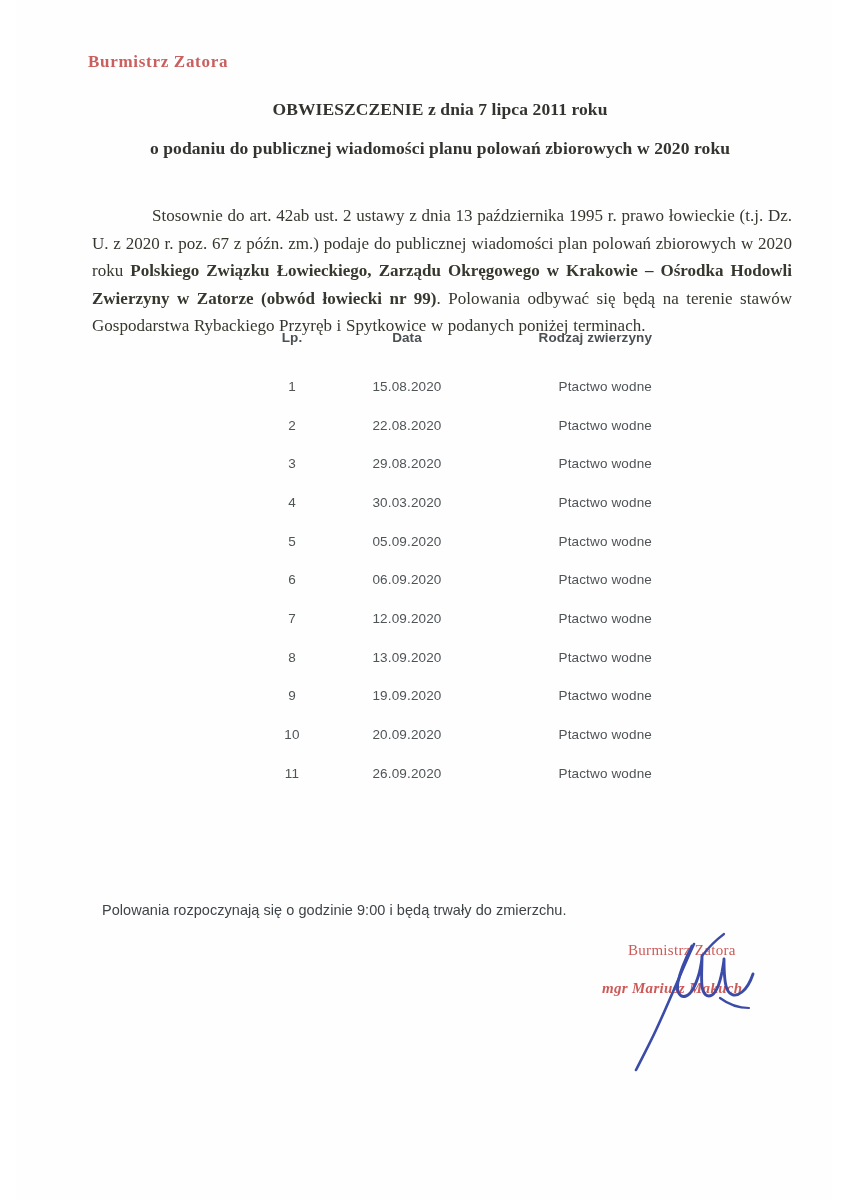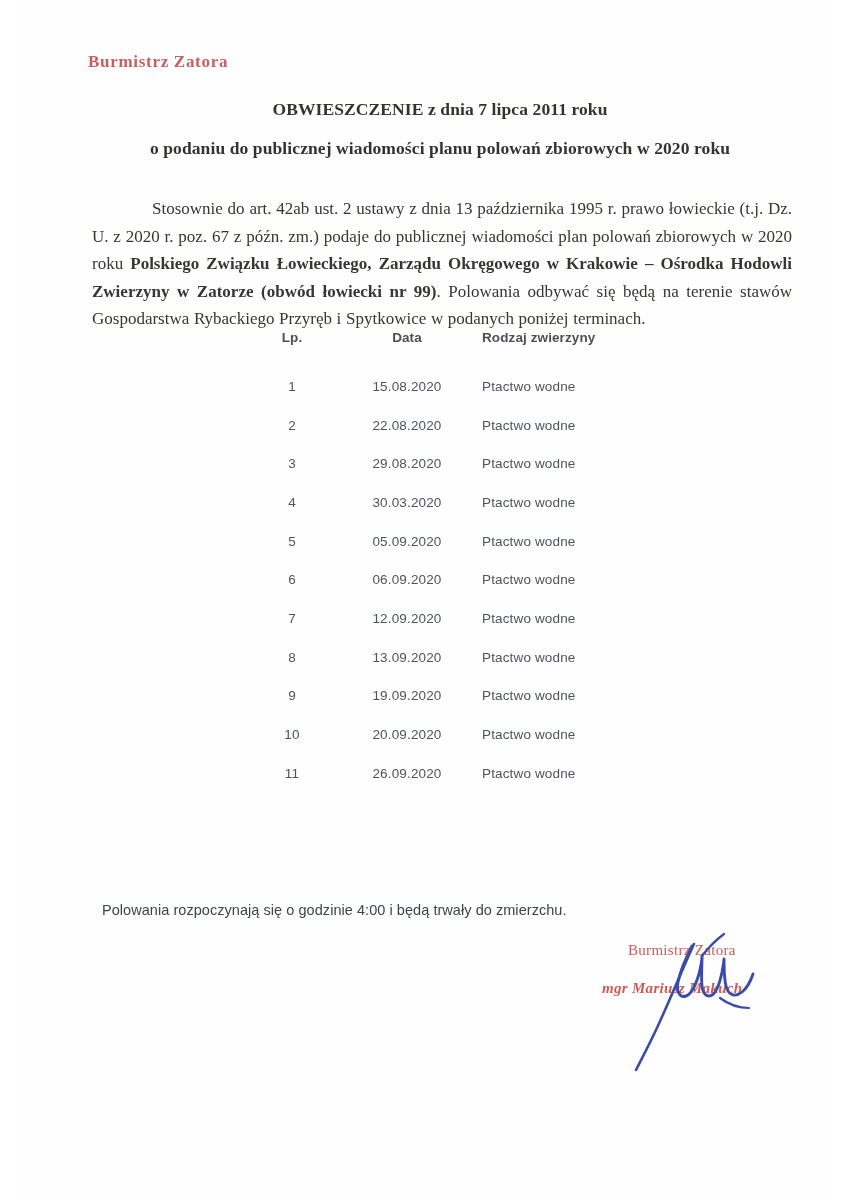--- a/index.html
+++ b/index.html
@@ -48,21 +48,21 @@
     color: #33332f;
     letter-spacing: 0.1px;
   }
   .doc-title { font-size: 17.5px; line-height: 22px; }
   .doc-subtitle { font-size: 17.5px; line-height: 22px; margin-top: 17px; }
 
   
   .body-para {
     position: absolute;
     left: 76px;
-    top: 178px;
+    top: 185px;
     width: 700px;
     font-family: "Liberation Serif", "DejaVu Serif", serif;
     font-size: 17px;
     line-height: 27.5px;
     text-align: justify;
     text-indent: 60px;
     color: #37372f;
     word-spacing: 0.4px;
   }
   .body-para b { font-weight: 700; }
@@ -87,21 +87,21 @@
   .schedule td {
     font-size: 13.5px;
     font-weight: 400;
     color: #4f5457;
     height: 38.7px;
     padding: 0;
     letter-spacing: 0.15px;
   }
   .col-lp   { width: 80px;  text-align: center; }
   .col-date { width: 150px; text-align: center; }
-  .col-kind { width: 170px; text-align: left; }
+  .col-kind { width: 170px; text-align: right; }
 
   
   .footer-note {
     position: absolute;
     left: 86px;
     top: 902px;
     font-family: "Liberation Sans", "DejaVu Sans", sans-serif;
     font-size: 14.5px;
     color: #3f4447;
     letter-spacing: 0.05px;
@@ -220,21 +220,21 @@
           <td class="col-kind">Ptactwo wodne</td>
         </tr>
         <tr>
           <td class="col-lp">11</td>
           <td class="col-date">26.09.2020</td>
           <td class="col-kind">Ptactwo wodne</td>
         </tr>
       </tbody>
   </table>
 
-  <div class="footer-note">Polowania rozpoczynają się o godzinie 4:00 i będą trwały do zmierzchu.</div>
+  <div class="footer-note">Polowania rozpoczynają się o godzinie 9:00 i będą trwały do zmierzchu.</div>
 
   <div class="signature-block">
     <div class="sig-title">Burmistrz Zatora</div>
     <div class="sig-name">mgr Mariusz Makuch</div>
     <svg class="sig-ink" viewBox="0 0 190 150">
       <g fill="none" stroke="#3b4ba8" stroke-linecap="round" stroke-linejoin="round">
         <path d="M78 18 C 66 44, 54 74, 40 104 C 33 119, 26 132, 20 144" stroke-width="2.6"></path>
         <path d="M76 20 C 70 32, 64 46, 62 56 C 60 66, 64 72, 70 70
                  C 76 68, 80 58, 83 48 C 85 40, 86 34, 86 30
                  C 86 40, 85 52, 86 60 C 87 68, 91 72, 96 69

